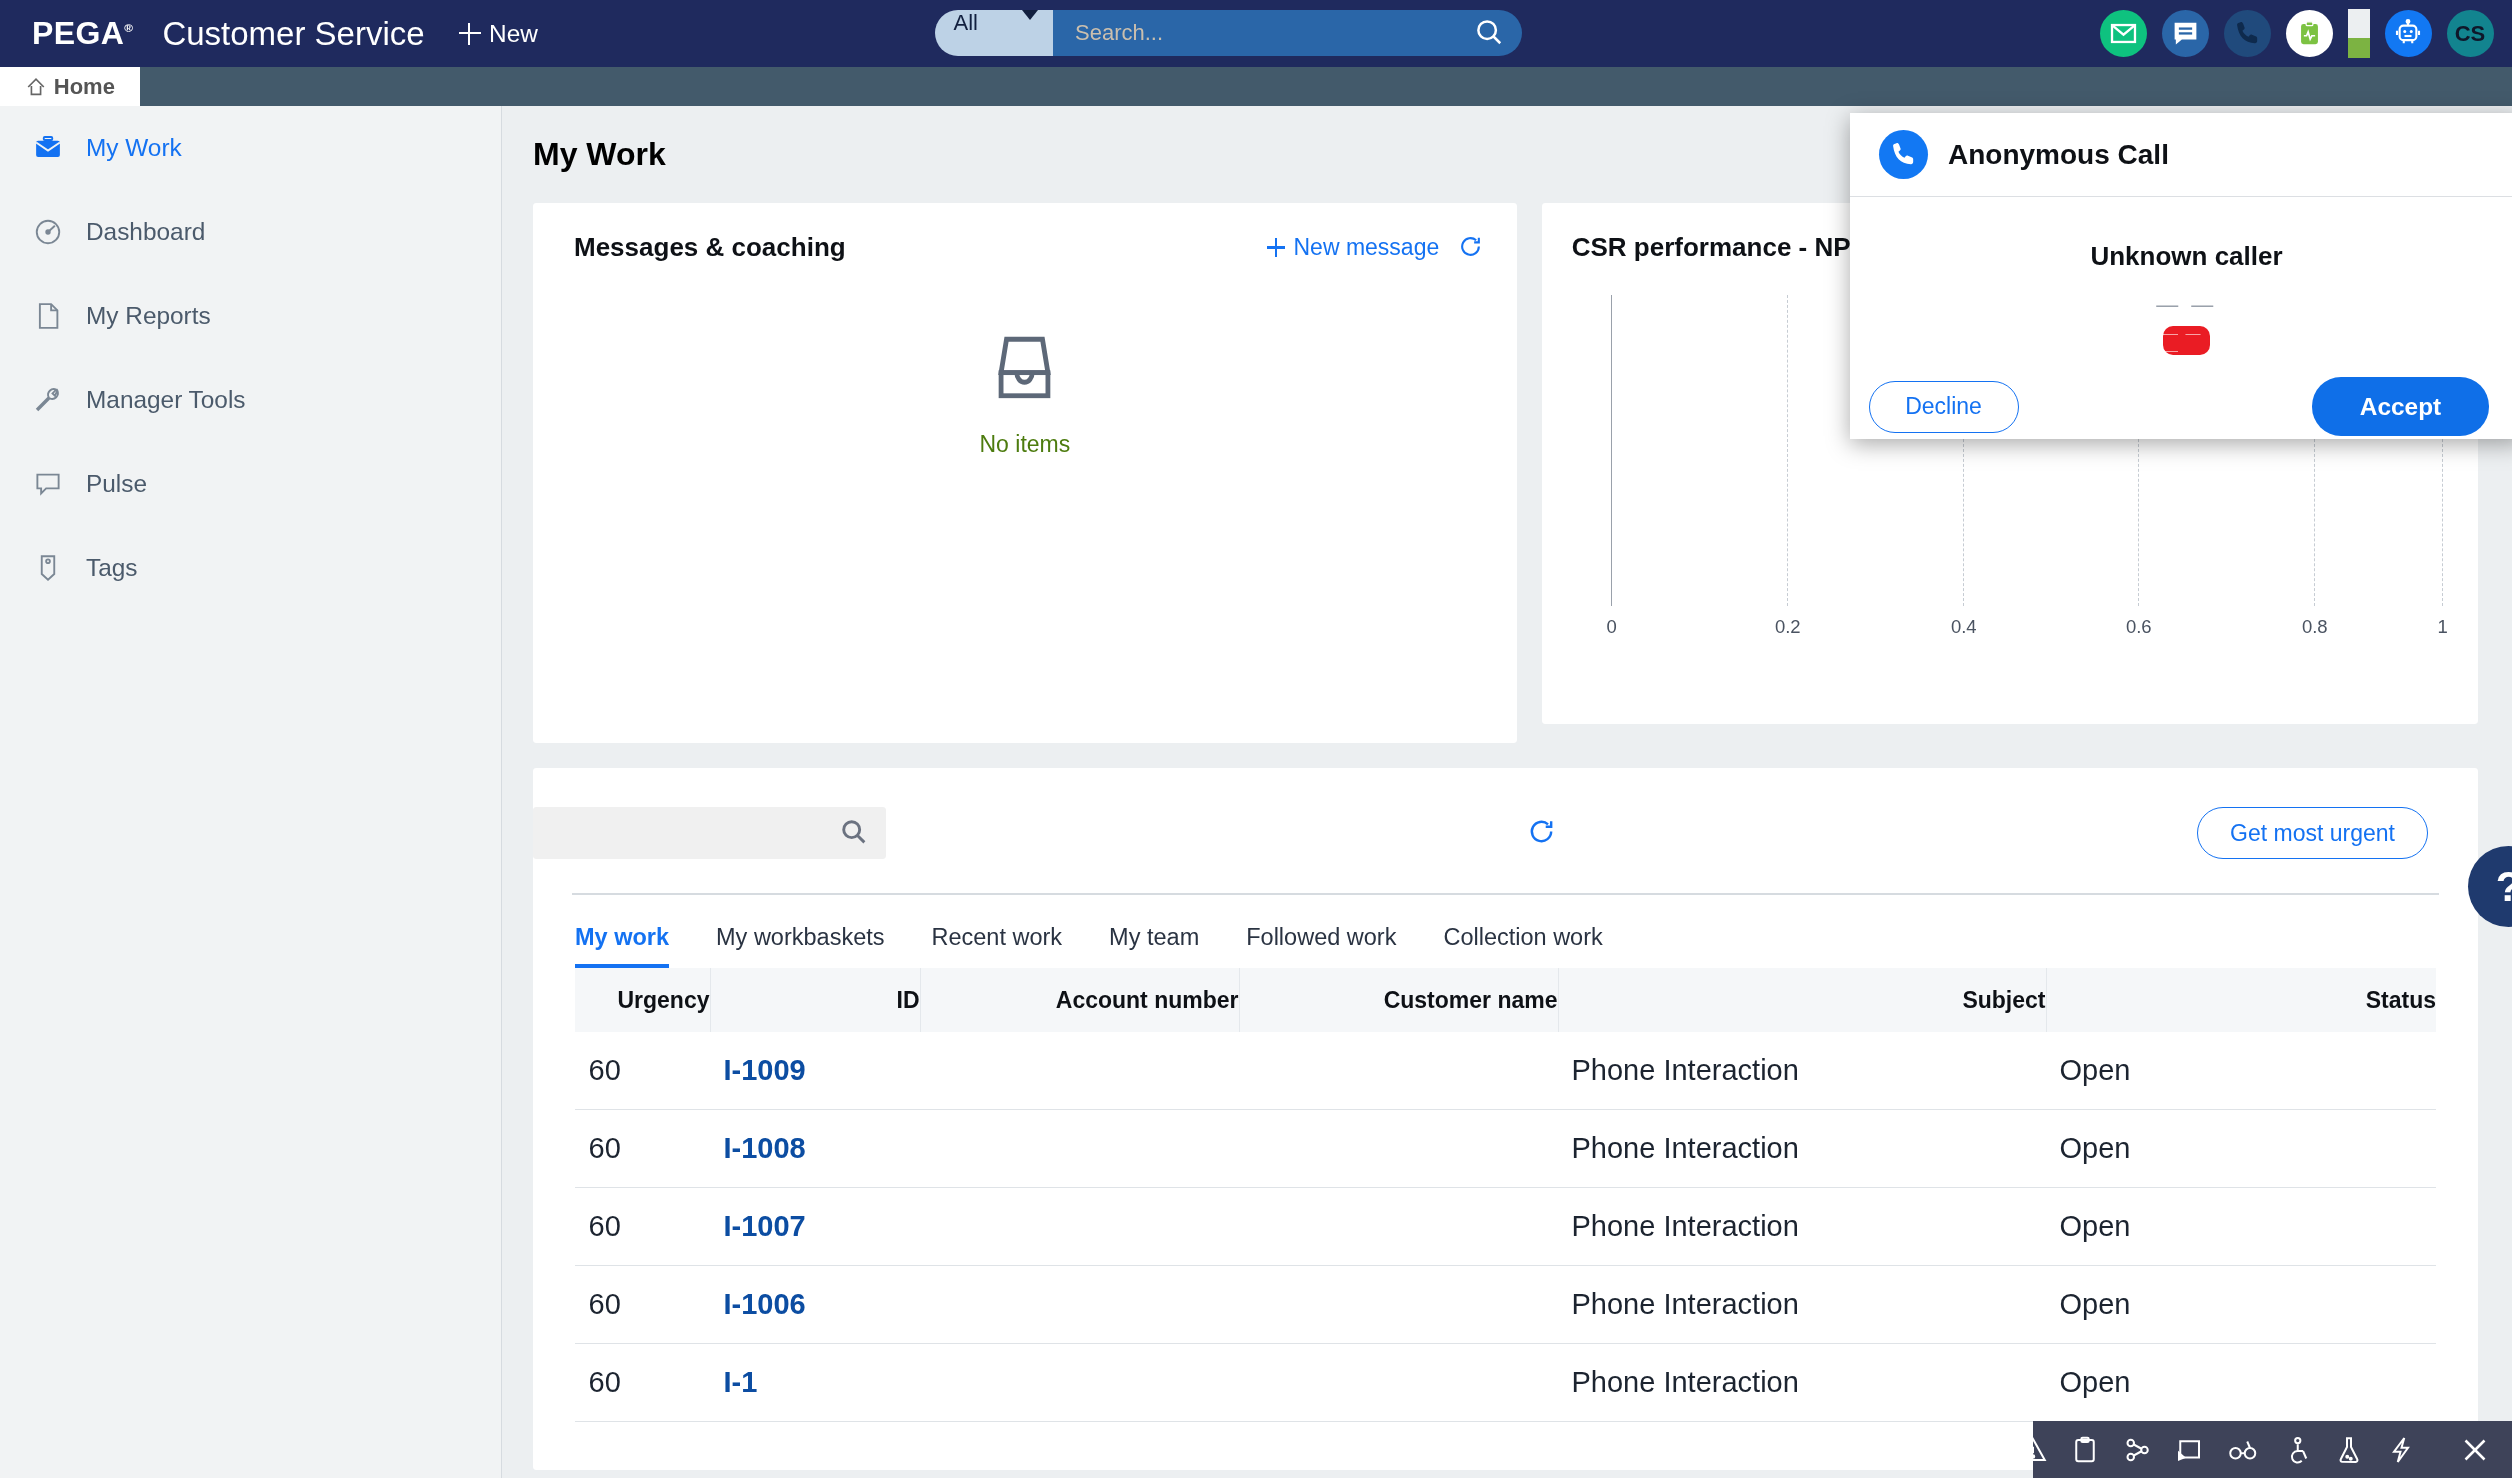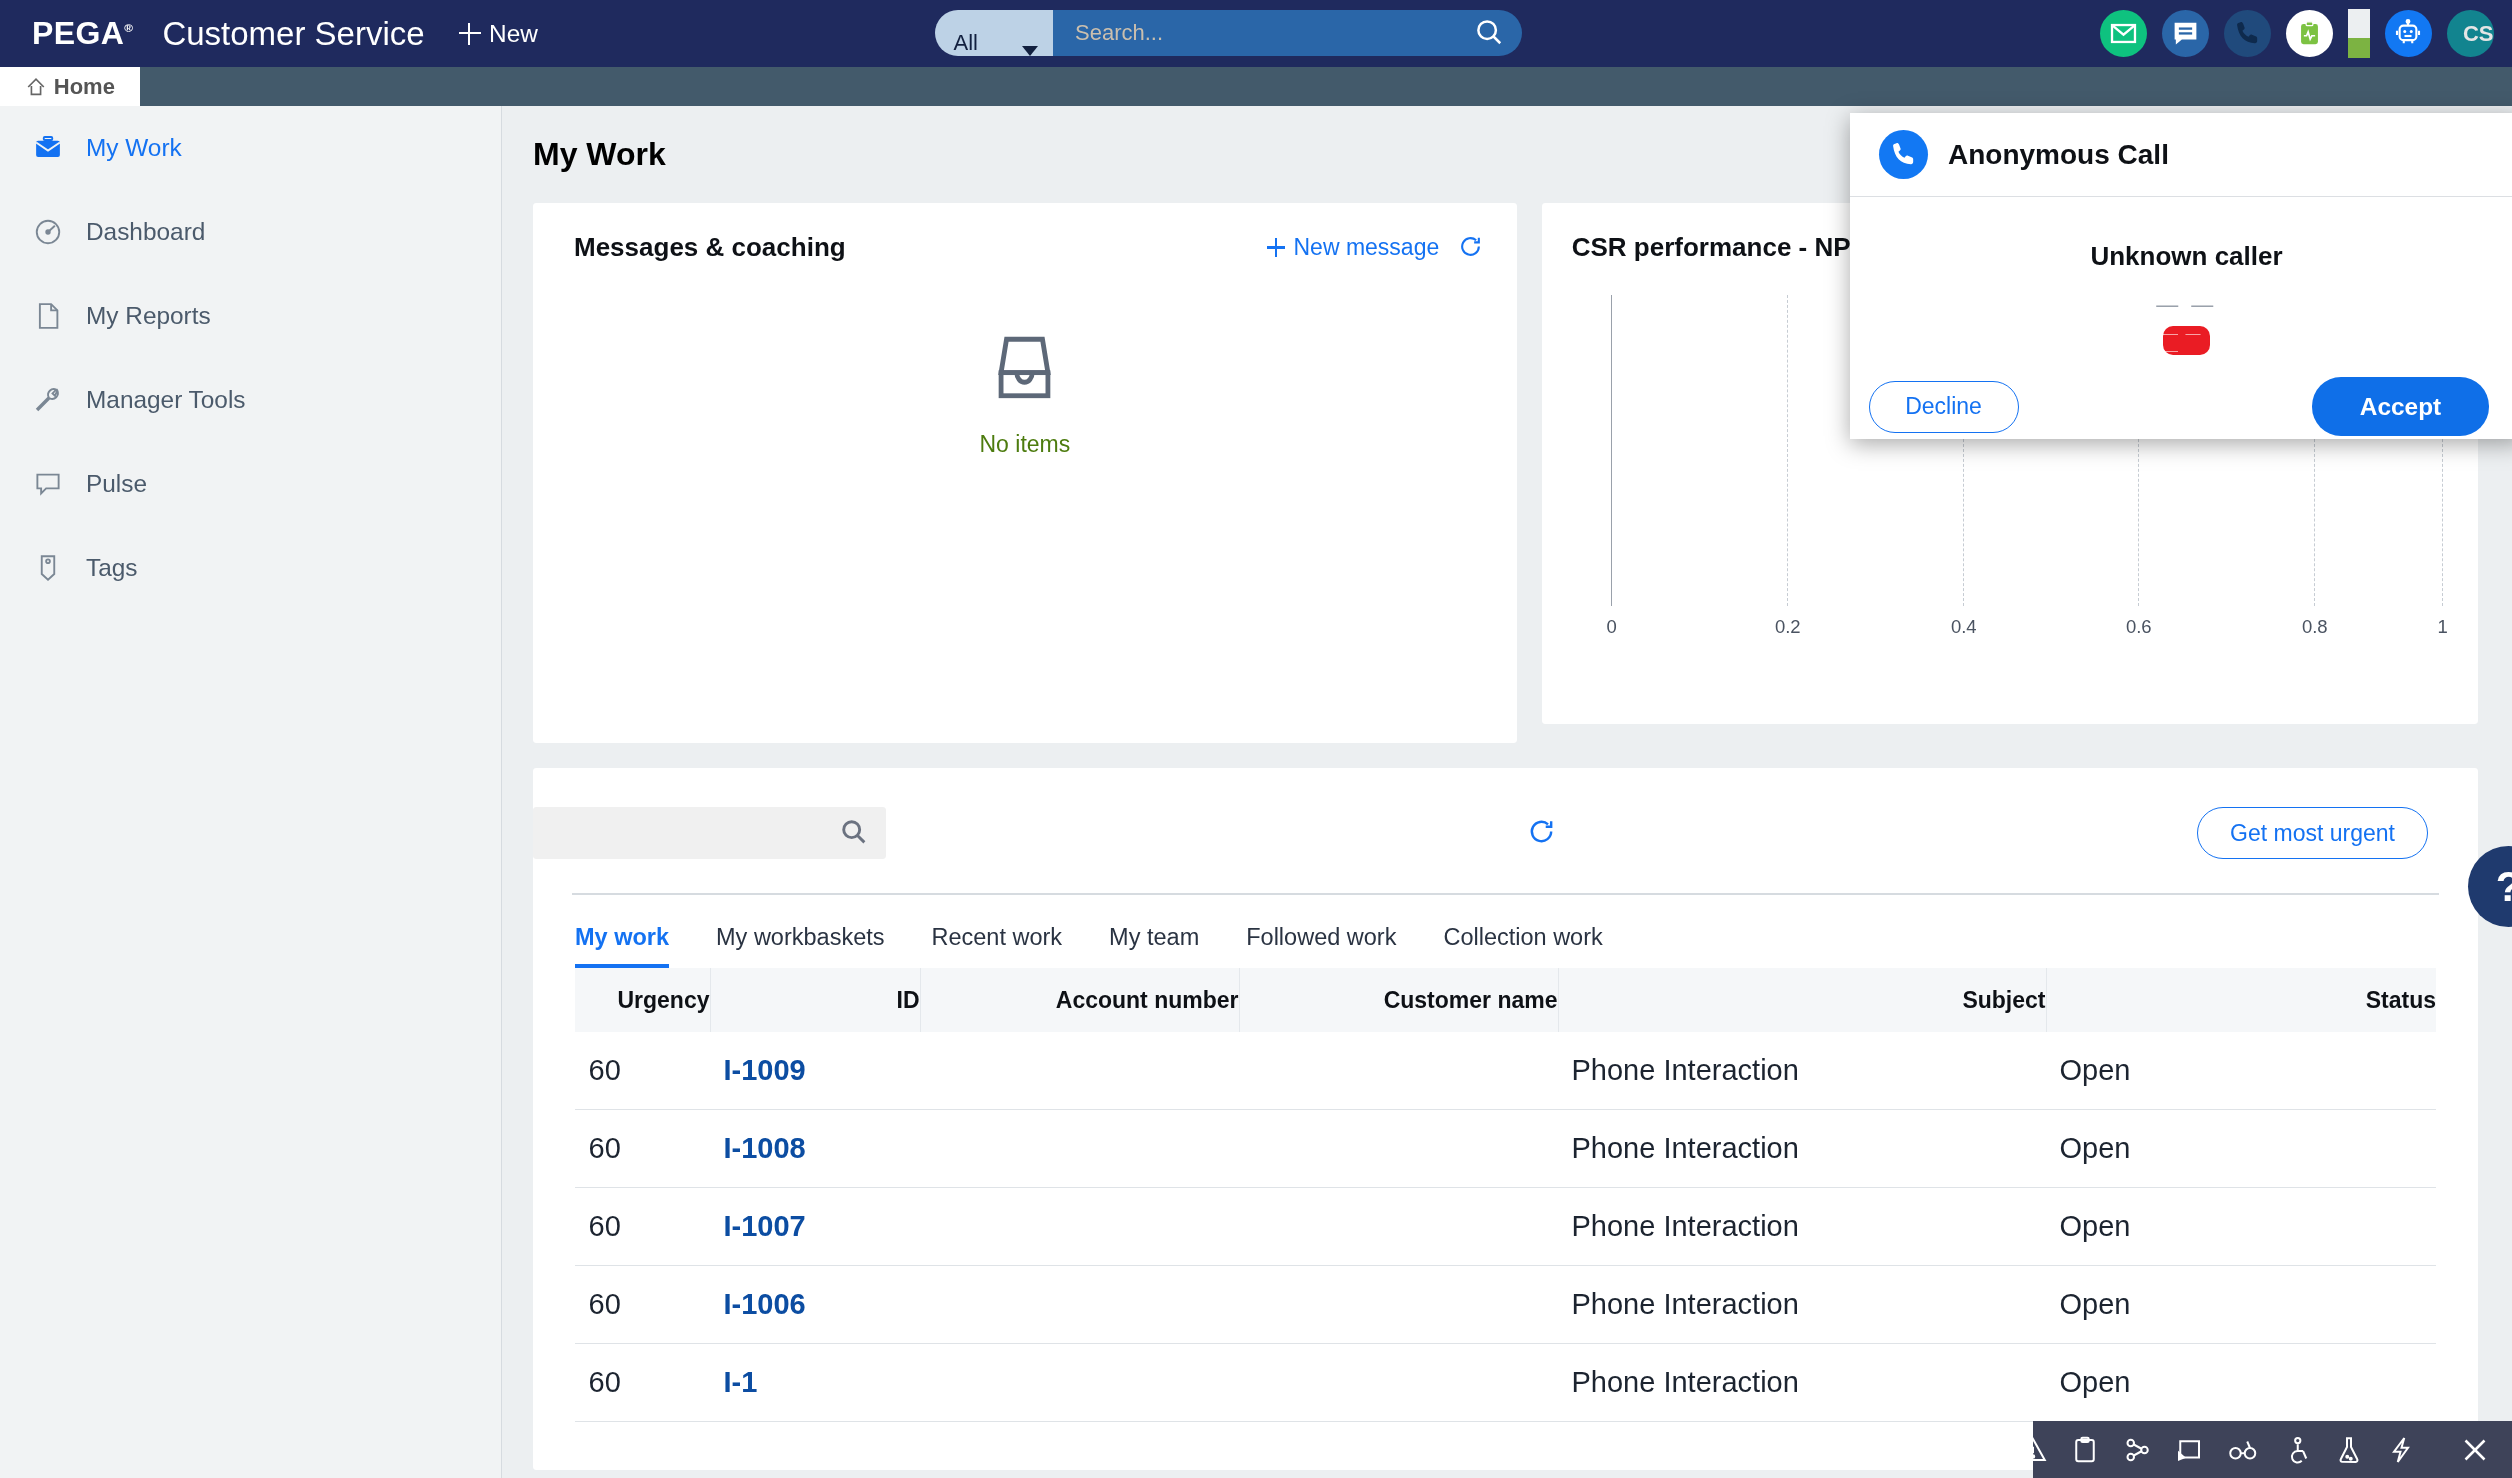--- a/index.html
+++ b/index.html
@@ -34,21 +34,21 @@
   .plus-glyph::before { left:9.2px; top:0; width:2.5px; height:22px; }
   .plus-glyph::after { top:9.2px; left:0; height:2.5px; width:22px; }
 
   .searchwrap {
     position: absolute; left: 935px; top: 10px;
     width: 587px; height: 46px; display: flex;
     border-radius: 23.5px; overflow: hidden;
   }
   .search-scope {
     width: 118px; background: #bdd2e6; color: #12203f;
-    display: flex; align-items: flex-end; justify-content: space-between;
+    display: flex; align-items: flex-start; justify-content: space-between;
     padding: 0 15px 0 18.5px; font-size: 22px; cursor: pointer;
   }
   .chev { width: 0; height: 0; border-left: 8.4px solid transparent;
           border-right: 8.4px solid transparent; border-top: 10px solid #12203f; }
   .search-field {
     flex: 1; background: #2a66a8; display: flex; align-items: center;
     justify-content: space-between; padding: 0 18.5px 0 22px;
   }
   .search-field input {
     background: transparent; border: 0; outline: none; color: #fff;
@@ -59,21 +59,21 @@
   .hdr-icons { position: absolute; right: 18.5px; top: 0; height: 67px;
                display: flex; align-items: center; gap: 15px; }
   .hicon { width: 47px; height: 47px; border-radius: 50%;
            display: flex; align-items: center; justify-content: center;
            cursor: pointer; }
   .hicon.mail { background: #0ec27f; }
   .hicon.chat { background: #2a66a8; }
   .hicon.phone { background: #204a7c; }
   .hicon.clip { background: #ffffff; }
   .hicon.bot { background: #1278f3; }
-  .hicon.avatar { background: #12848f; color:#e5e5e5; font-size:22px; font-weight:bold;justify-content:flex-end; }
+  .hicon.avatar { background: #12848f; color:#0f172a; font-size:22px; font-weight:bold; }
   .batt { width: 22px; height: 49px; background: #eceff1; position: relative; cursor:pointer; }
   .batt .fill { position:absolute; left:0; bottom:0; width:100%; height:40%; background:#7cb342; }
 
   
   .tabstrip { position:absolute; left:0; top:67px; width:2512px; height:39px;
               background:#435a6b; display:flex; align-items:stretch; }
   .home-tab { width: 140px; background:#fff; display:flex; align-items:center;
               justify-content:center; gap:6.7px; color:#555; font-weight:bold;
               font-size:22px; cursor:pointer; }
 

